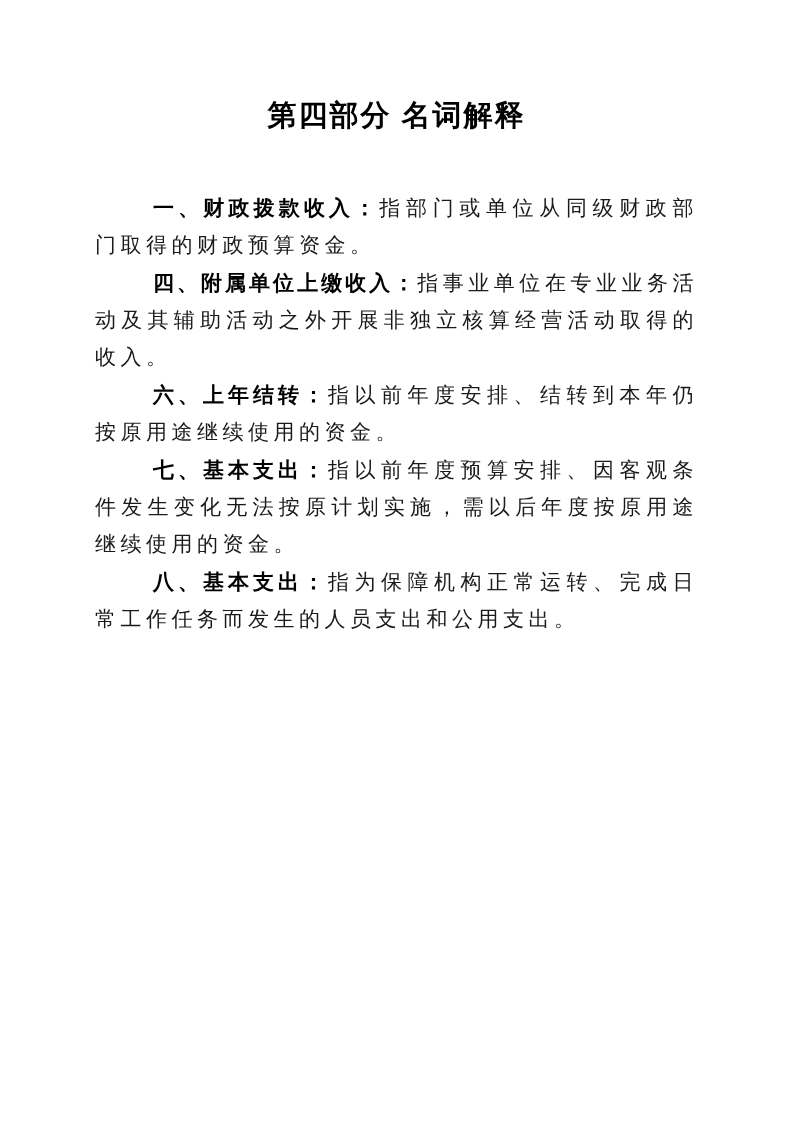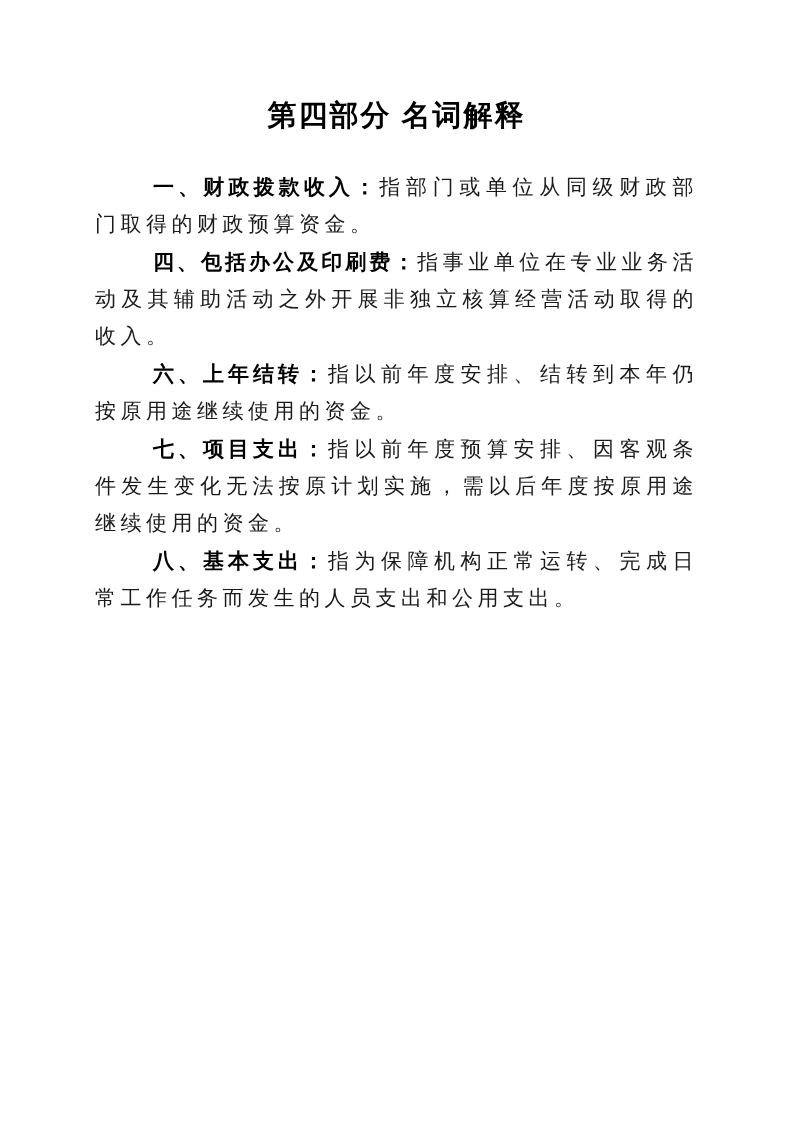--- a/index.html
+++ b/index.html
@@ -23,21 +23,21 @@
     margin: 0;
     text-align: center;
     font-family: "Liberation Sans", "DejaVu Sans", sans-serif;
     font-size: 29px;
     font-weight: 700;
     line-height: 38px;
     letter-spacing: 2px;
     color: #000000;
   }
   .content {
-    margin-top: 34px;
+    margin-top: 55px;
   }
   .item {
     margin: 0;
     font-size: 21px;
     line-height: 37px;
     letter-spacing: 4.5px;
     text-align: justify;
     text-align-last: left;
     text-justify: inter-character;
     text-indent: 58px;
@@ -69,30 +69,30 @@
 
   <div class="content">
 
     <p class="item">
       <span class="term">一、财政拨款收入：</span><span>指部门或单位从同级财政部门取得的财政预算资金。</span>
     </p>
 
 
 
     <p class="item">
-      <span class="term">四、包括办公及印刷费：</span><span>指事业单位在专业业务活动及其辅助活动之外开展非独立核算经营活动取得的收入。</span>
+      <span class="term">四、附属单位上缴收入：</span><span>指事业单位在专业业务活动及其辅助活动之外开展非独立核算经营活动取得的收入。</span>
     </p>
 
 
     <p class="item">
       <span class="term">六、上年结转：</span><span>指以前年度安排、结转到本年仍按原用途继续使用的资金。</span>
     </p>
 
     <p class="item">
-      <span class="term">七、项目支出：</span><span>指以前年度预算安排、因客观条件发生变化无法按原计划实施，需以后年度按原用途继续使用的资金。</span>
+      <span class="term">七、基本支出：</span><span>指以前年度预算安排、因客观条件发生变化无法按原计划实施，需以后年度按原用途继续使用的资金。</span>
     </p>
 
     <p class="item">
       <span class="term">八、基本支出：</span><span>指为保障机构正常运转、完成日常工作任务而发生的人员支出和公用支出。</span>
     </p>
 
 
 
   </div>
 

